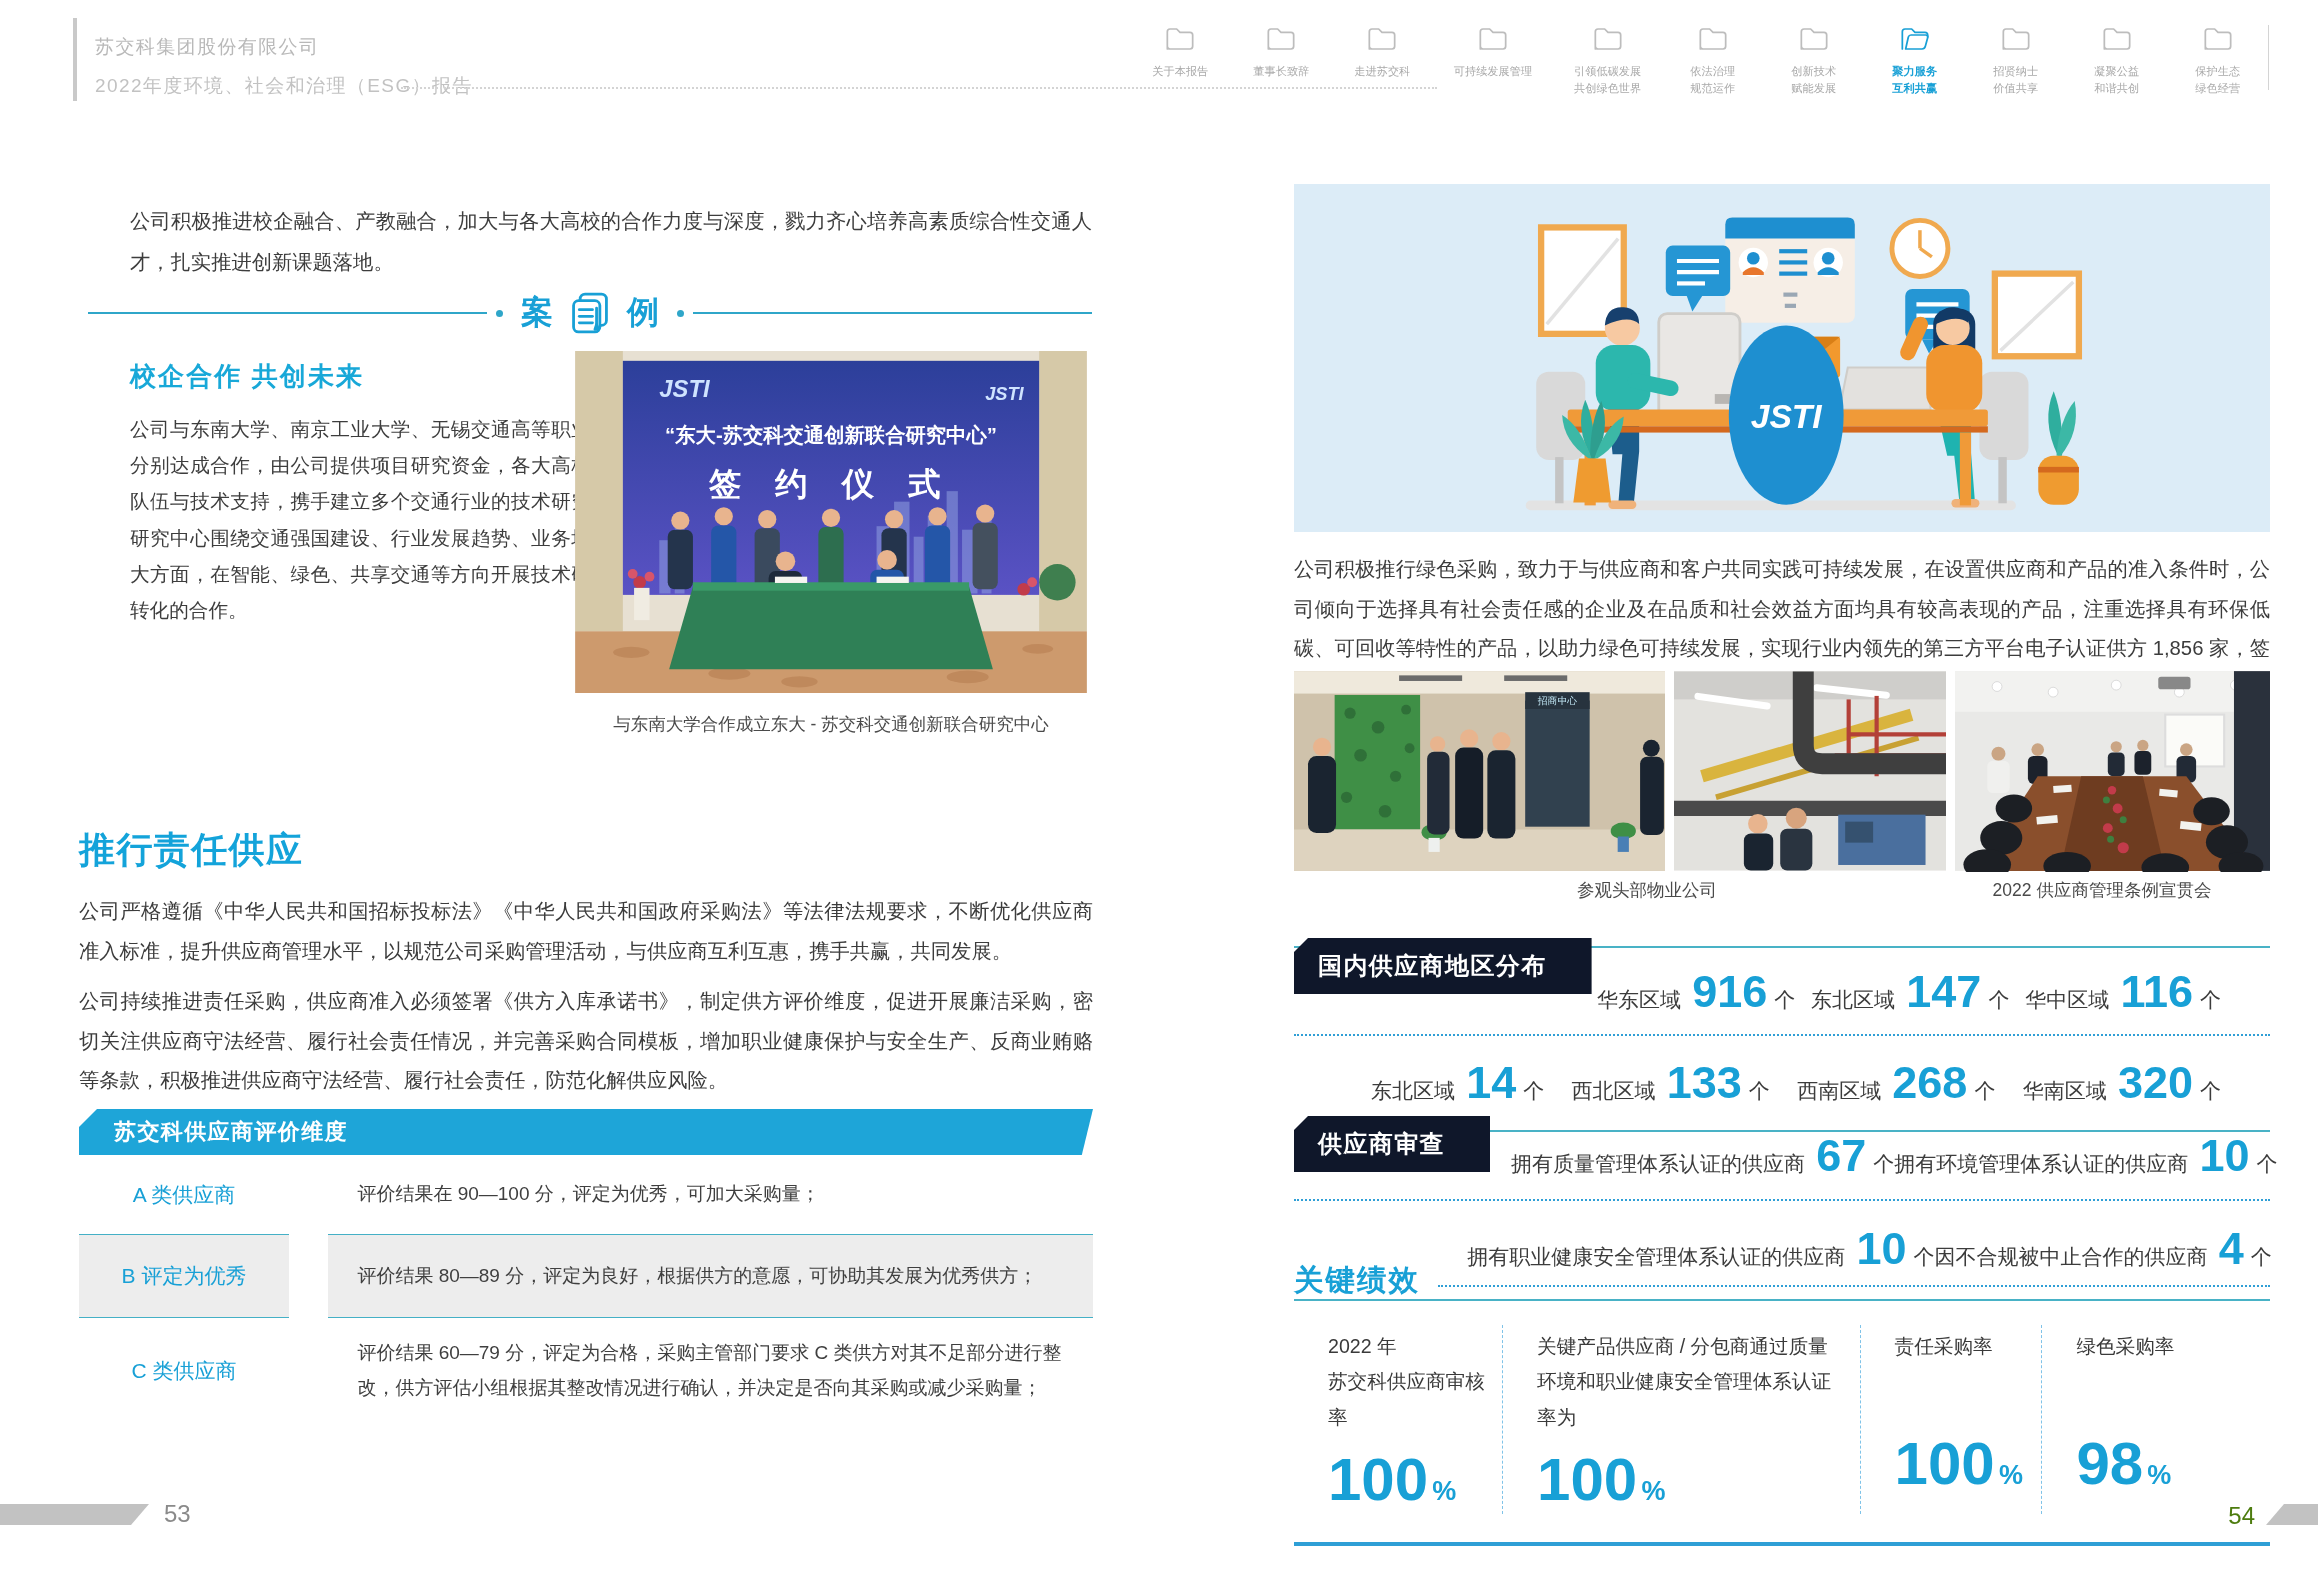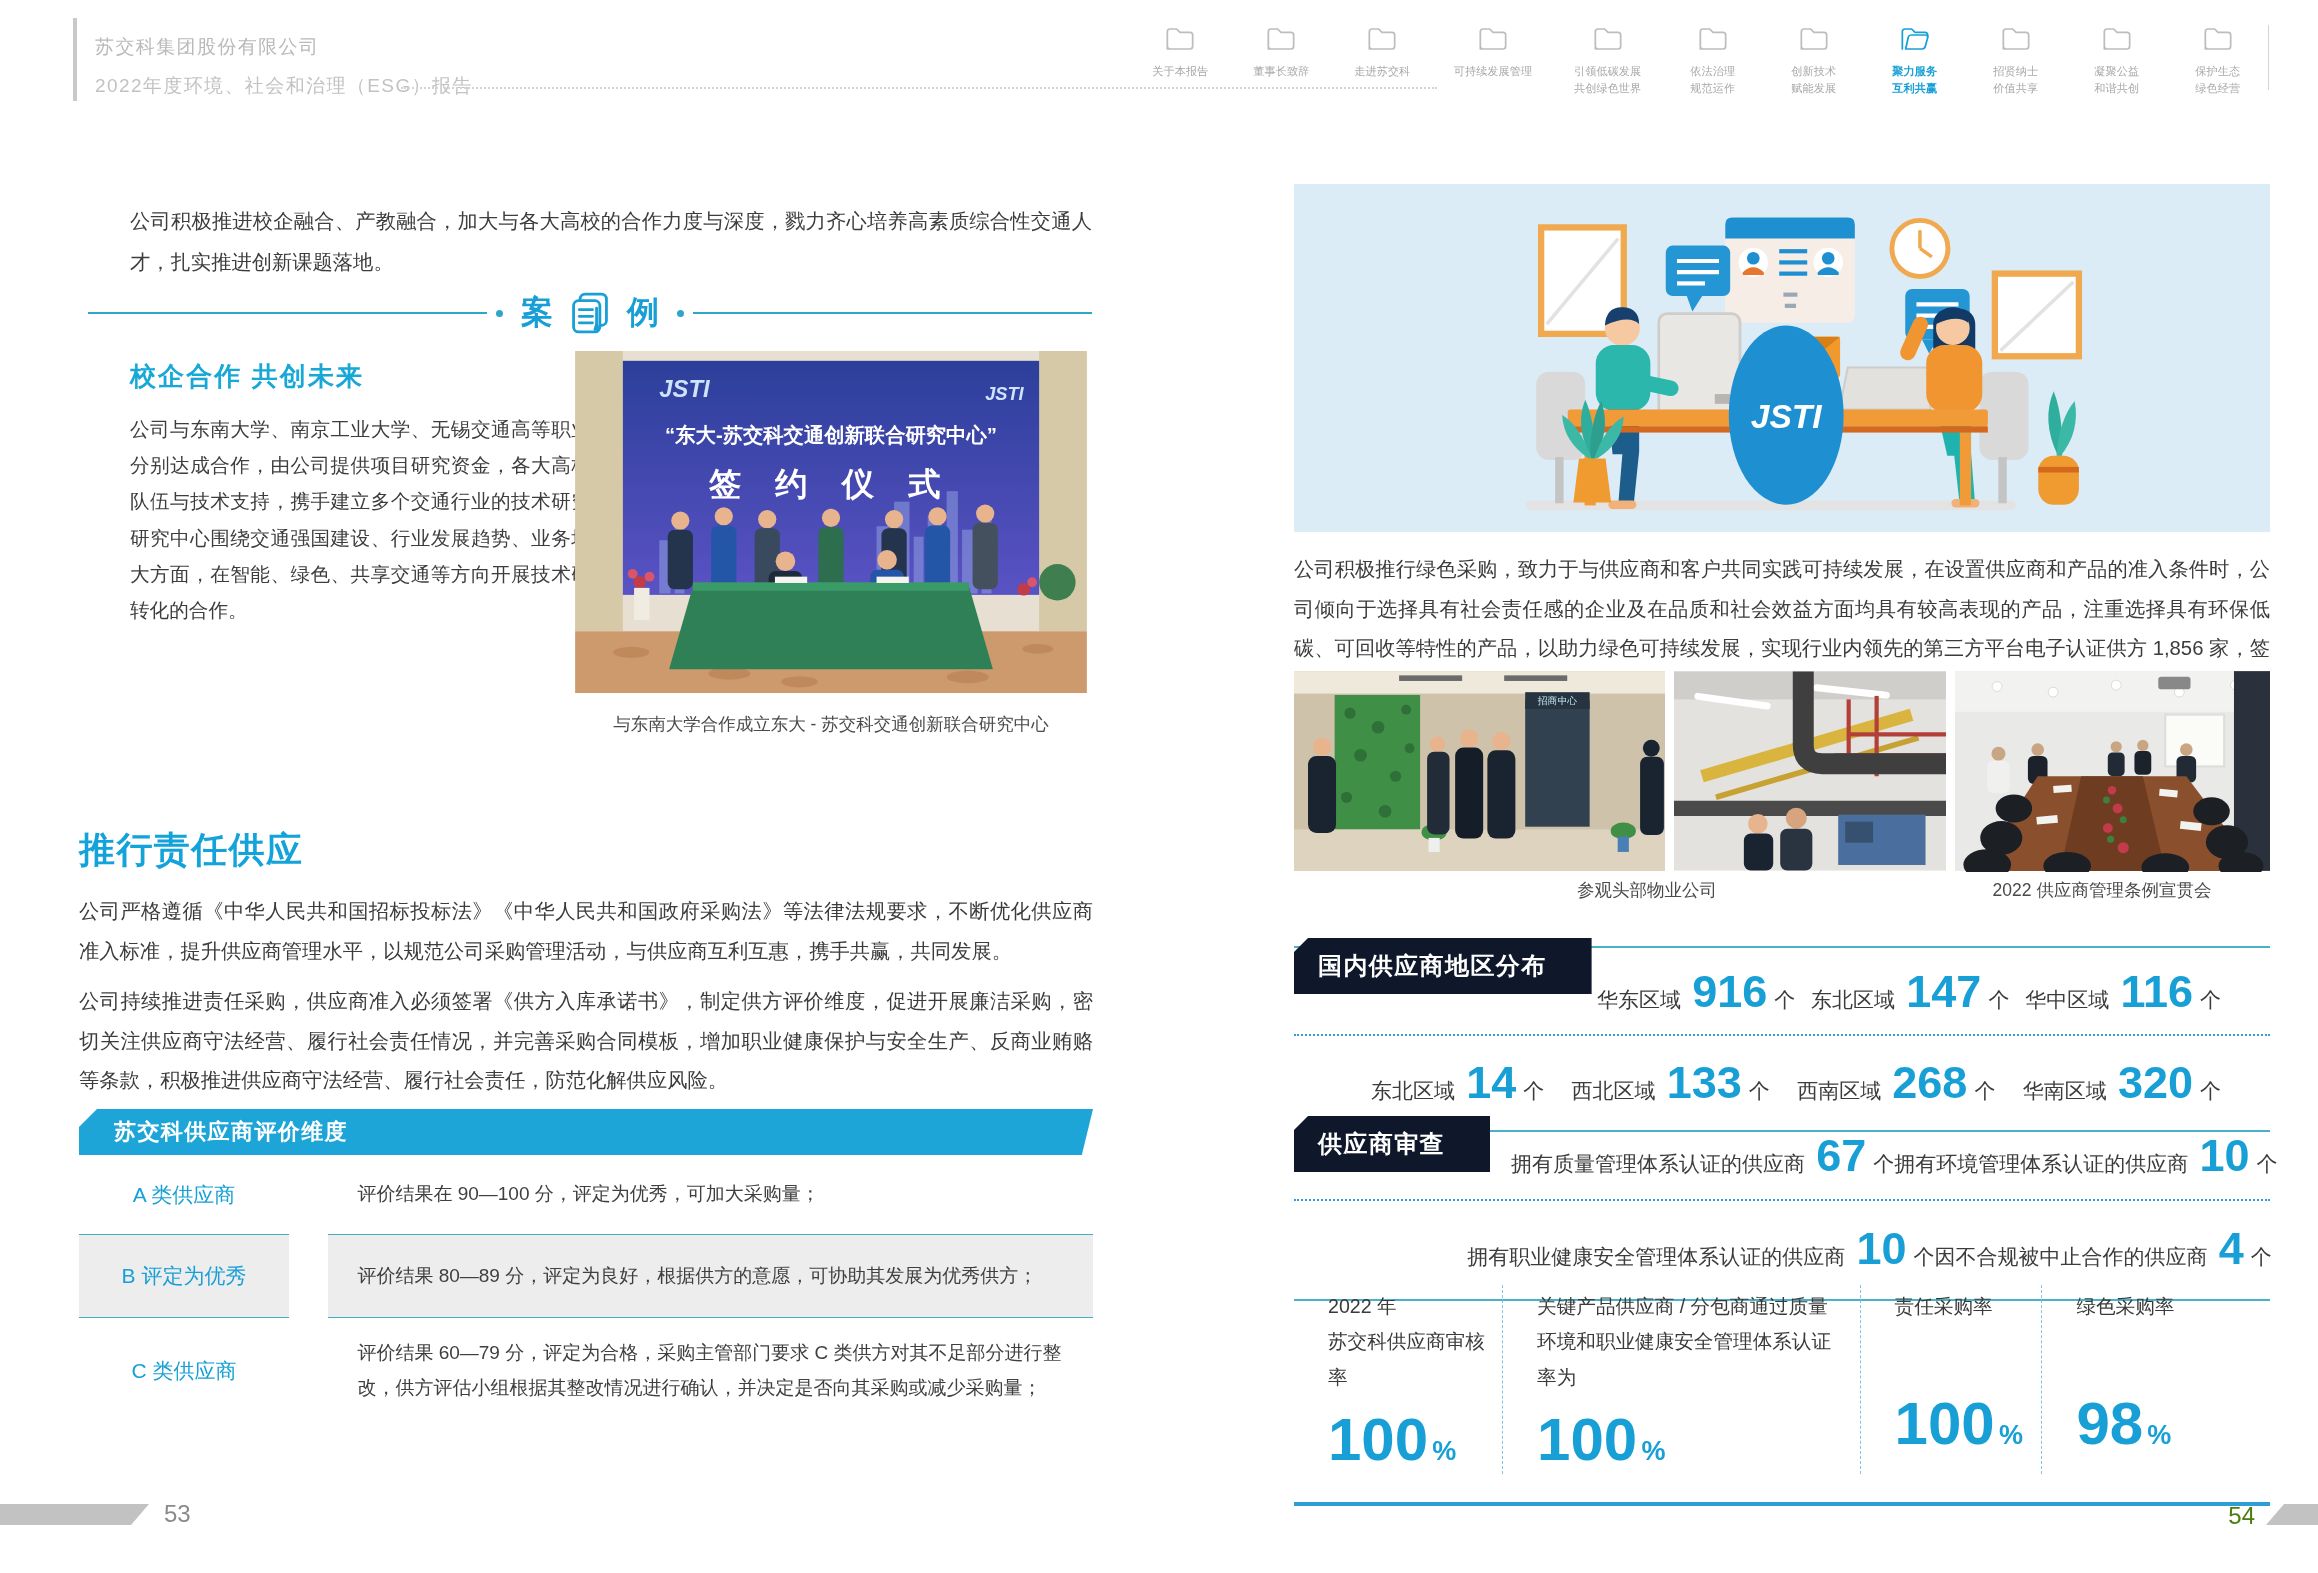--- a/index.html
+++ b/index.html
@@ -600,20 +600,24 @@
     <div class="stat">
       <span class="lb">因不合规被中止合作的供应商</span>
       <span class="val">4</span>
       <span class="un">个</span>
     </div>
   </div>
   <div class="botline"></div>
 </div>
 
 <div class="abs statsec" id="kpi" style="top:1261px;">
+  <div id="kpi-head">
+    <span id="kpi-title">关键绩效</span>
+    <div class="dotline"></div>
+  </div>
   <div id="kpi-row">
     <div class="kpi-col k1">
       <div class="kpi-label">2022 年
 苏交科供应商审核率</div>
       <div class="kpi-value">
           <span class="v">100</span>
           <span class="u">%</span>
         </div>
     </div>
     <div class="kpi-col k2">

